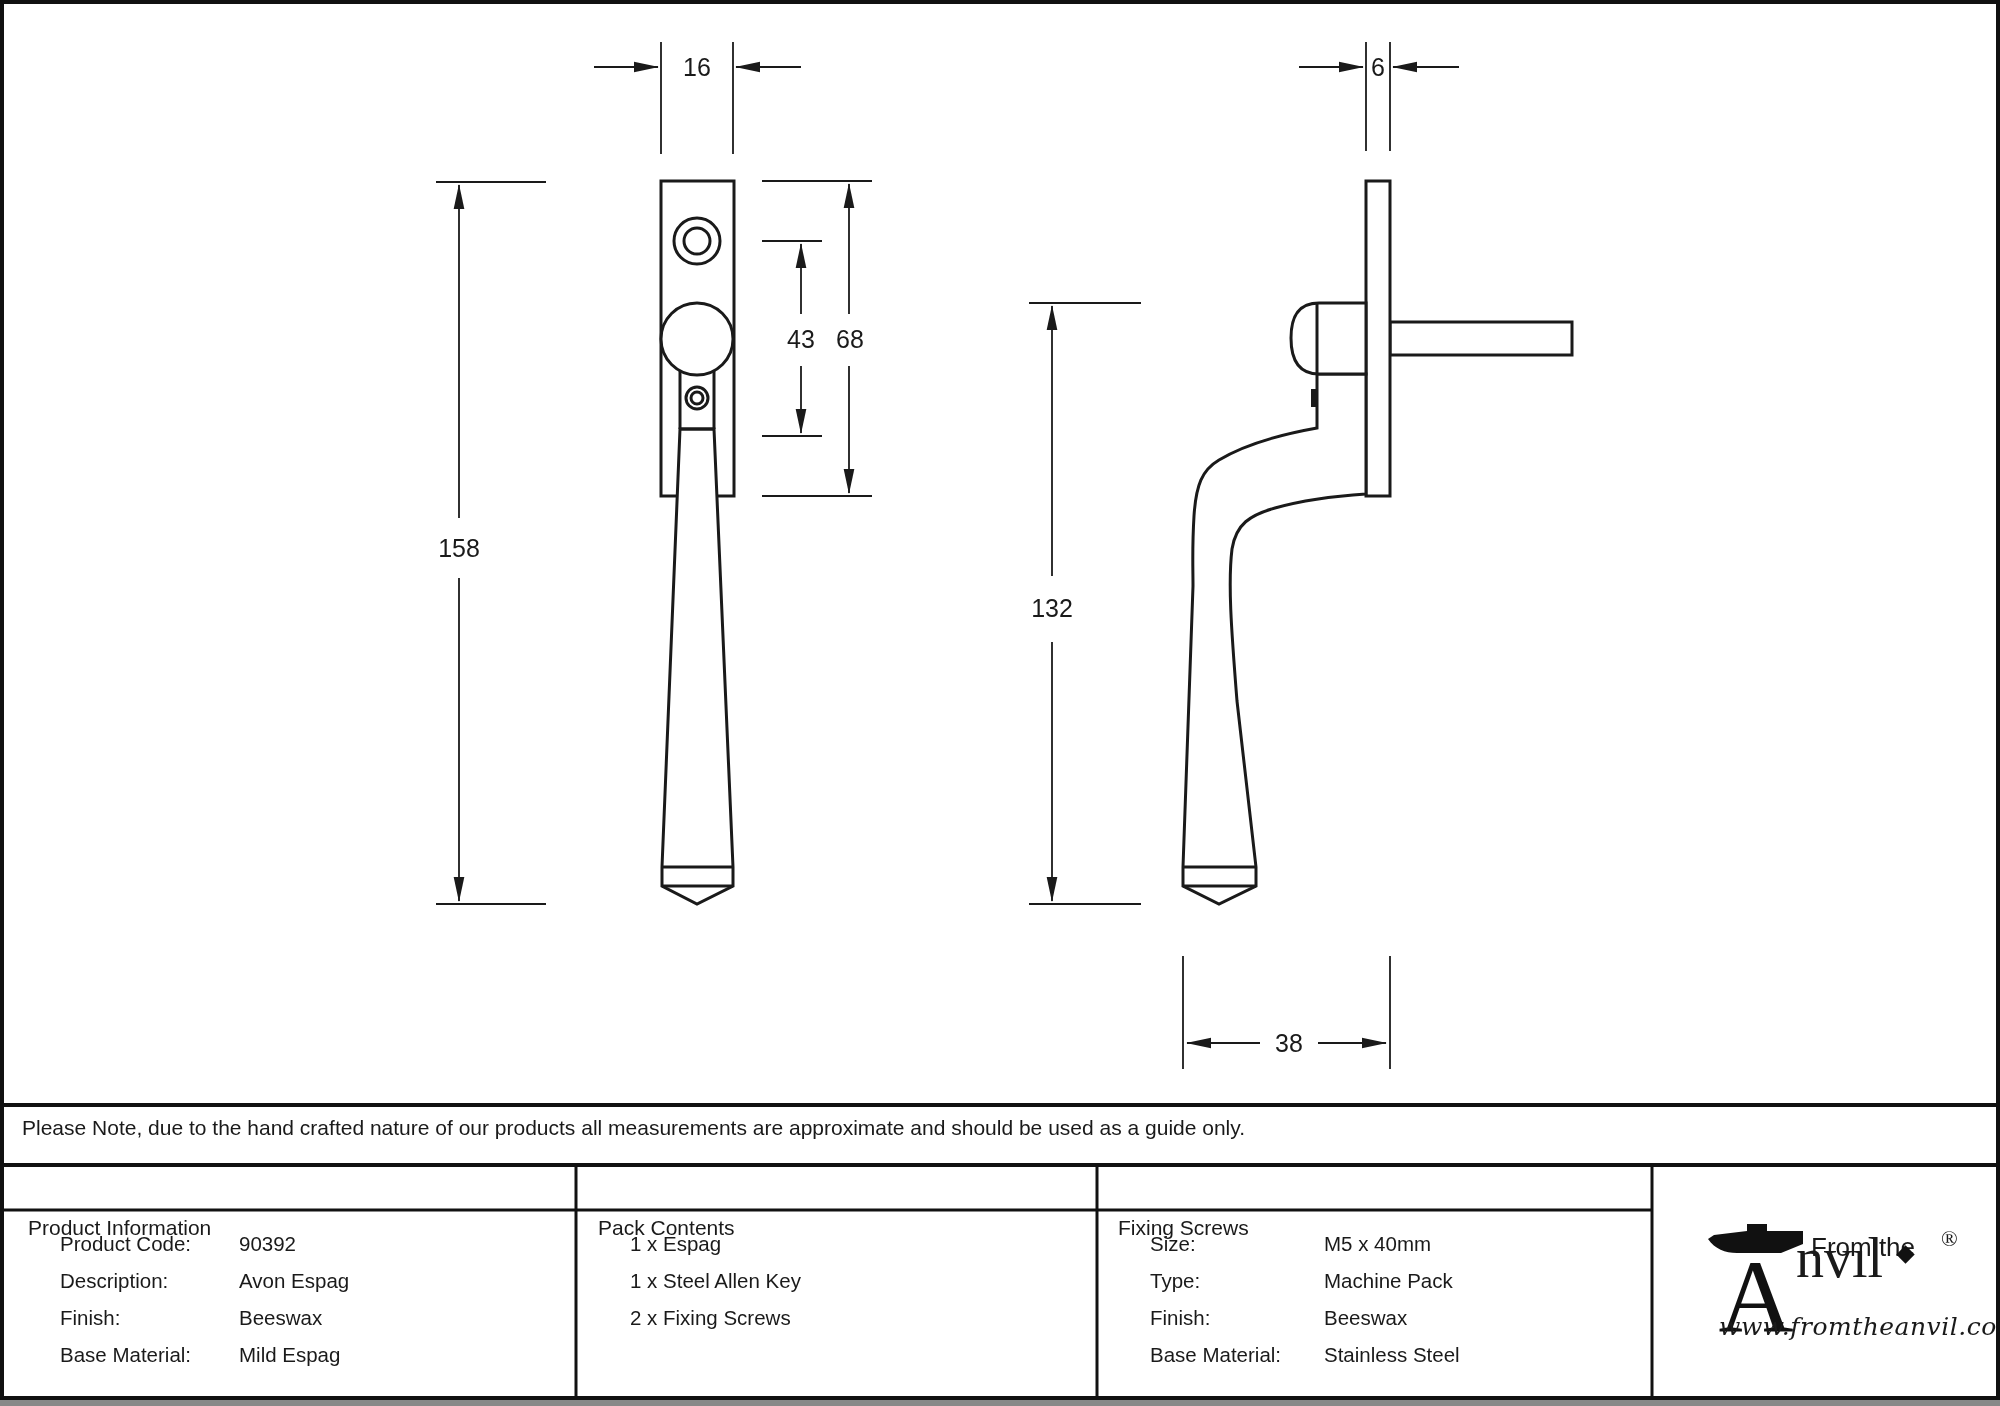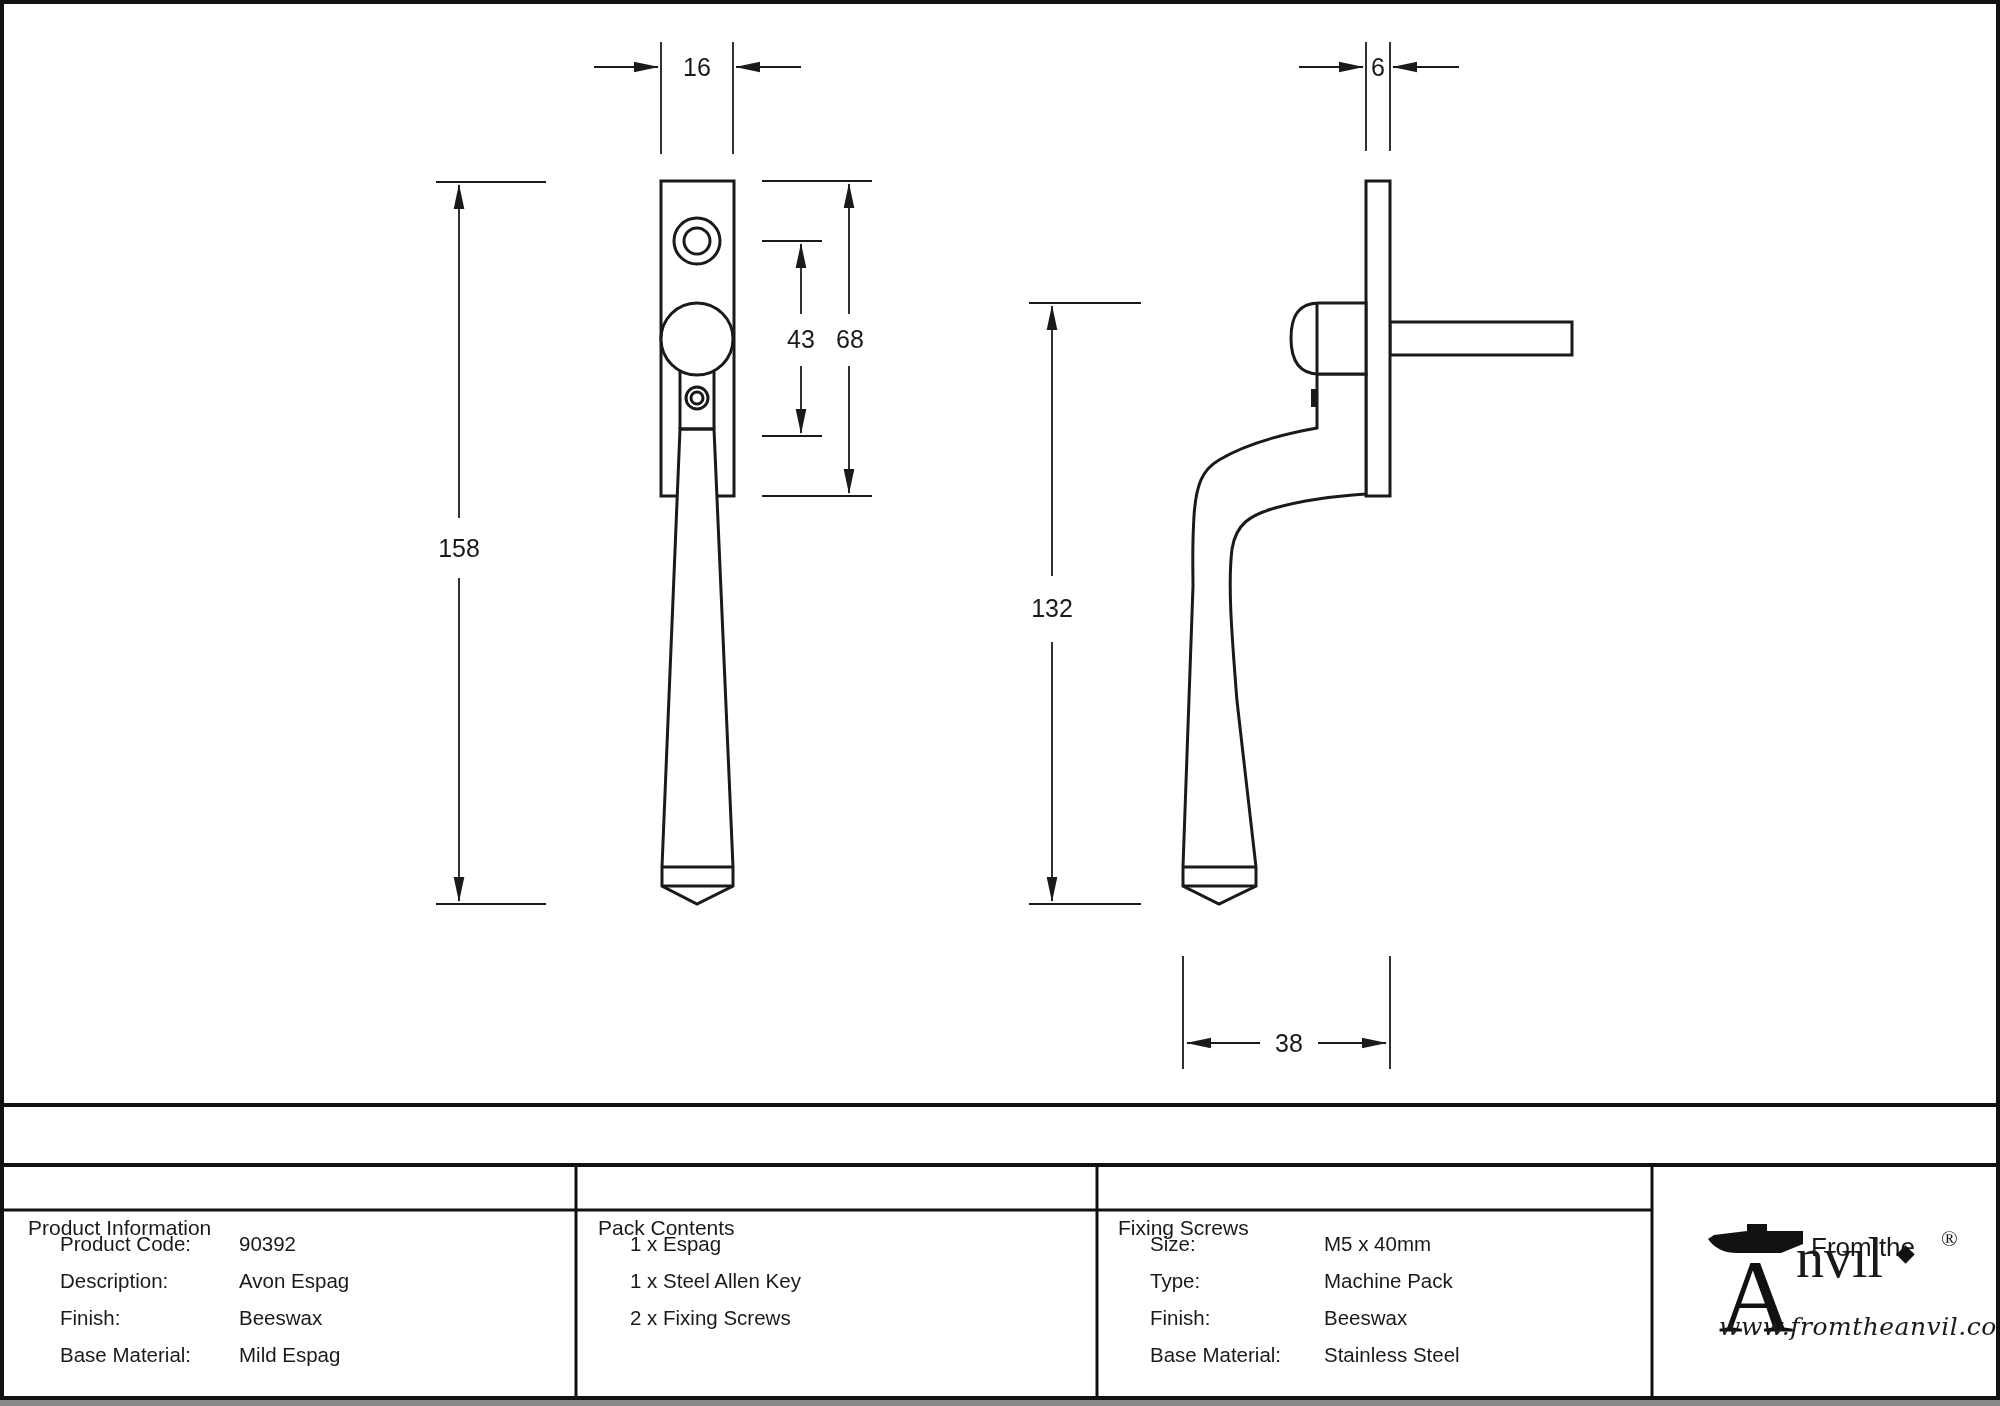--- a/index.html
+++ b/index.html
@@ -148,20 +148,21 @@
     <g stroke="#111">
       <line x1="0" y1="1101" x2="1992" y2="1101" stroke-width="4"></line>
       <line x1="0" y1="1161" x2="1992" y2="1161" stroke-width="4"></line>
       <line x1="0" y1="1206" x2="1648" y2="1206" stroke-width="3"></line>
       <line x1="572" y1="1161" x2="572" y2="1398" stroke-width="3"></line>
       <line x1="1093" y1="1161" x2="1093" y2="1398" stroke-width="3"></line>
       <line x1="1648" y1="1161" x2="1648" y2="1398" stroke-width="3"></line>
     </g>
   </svg>
 
+  <div class="txt note">Please Note, due to the hand crafted nature of our products all measurements are approximate and should be used as a guide only.</div>
 
   <div class="txt th" style="left:24px">Product Information</div>
   <div class="txt th" style="left:594px">Pack Contents</div>
   <div class="txt th" style="left:1114px">Fixing Screws</div>
 
   <div class="col" style="left:24px">
     <div>Product Code:</div>
     <div>Description:</div>
     <div>Finish:</div>
     <div>Base Material:</div>

